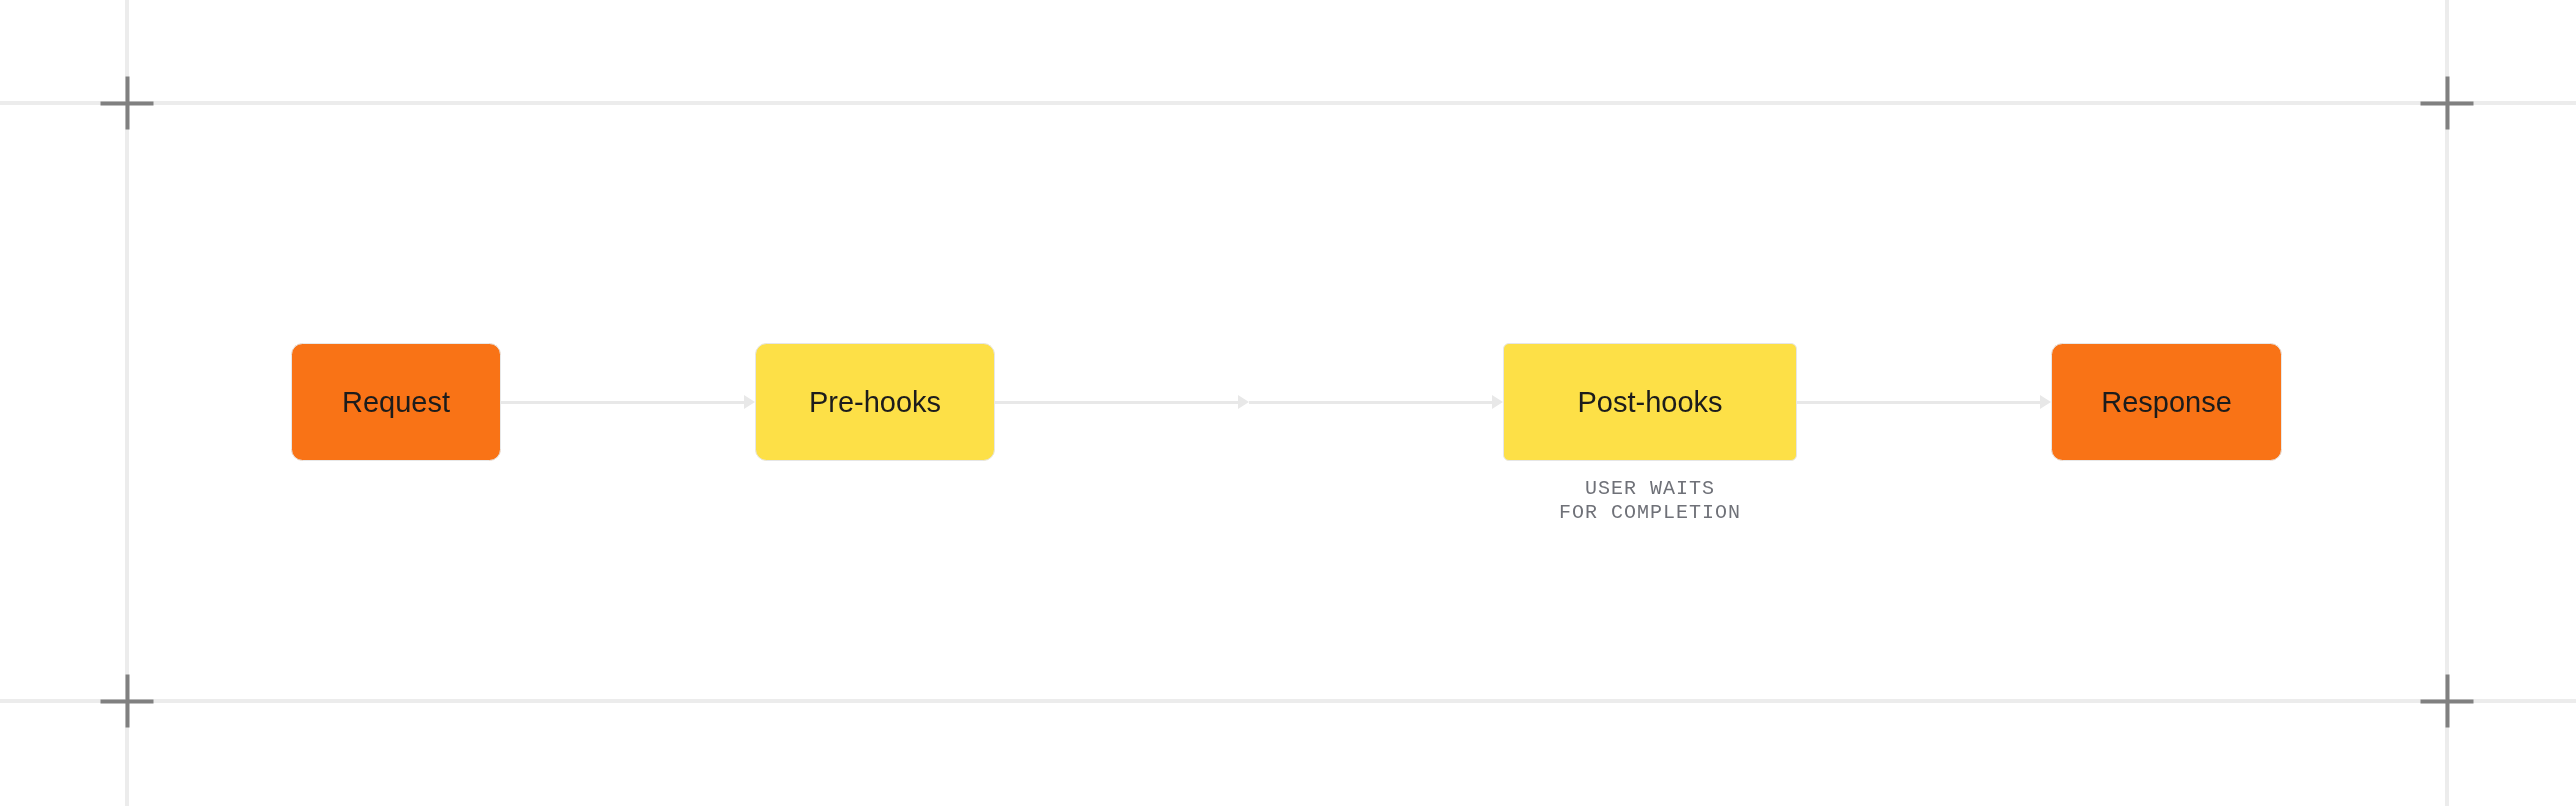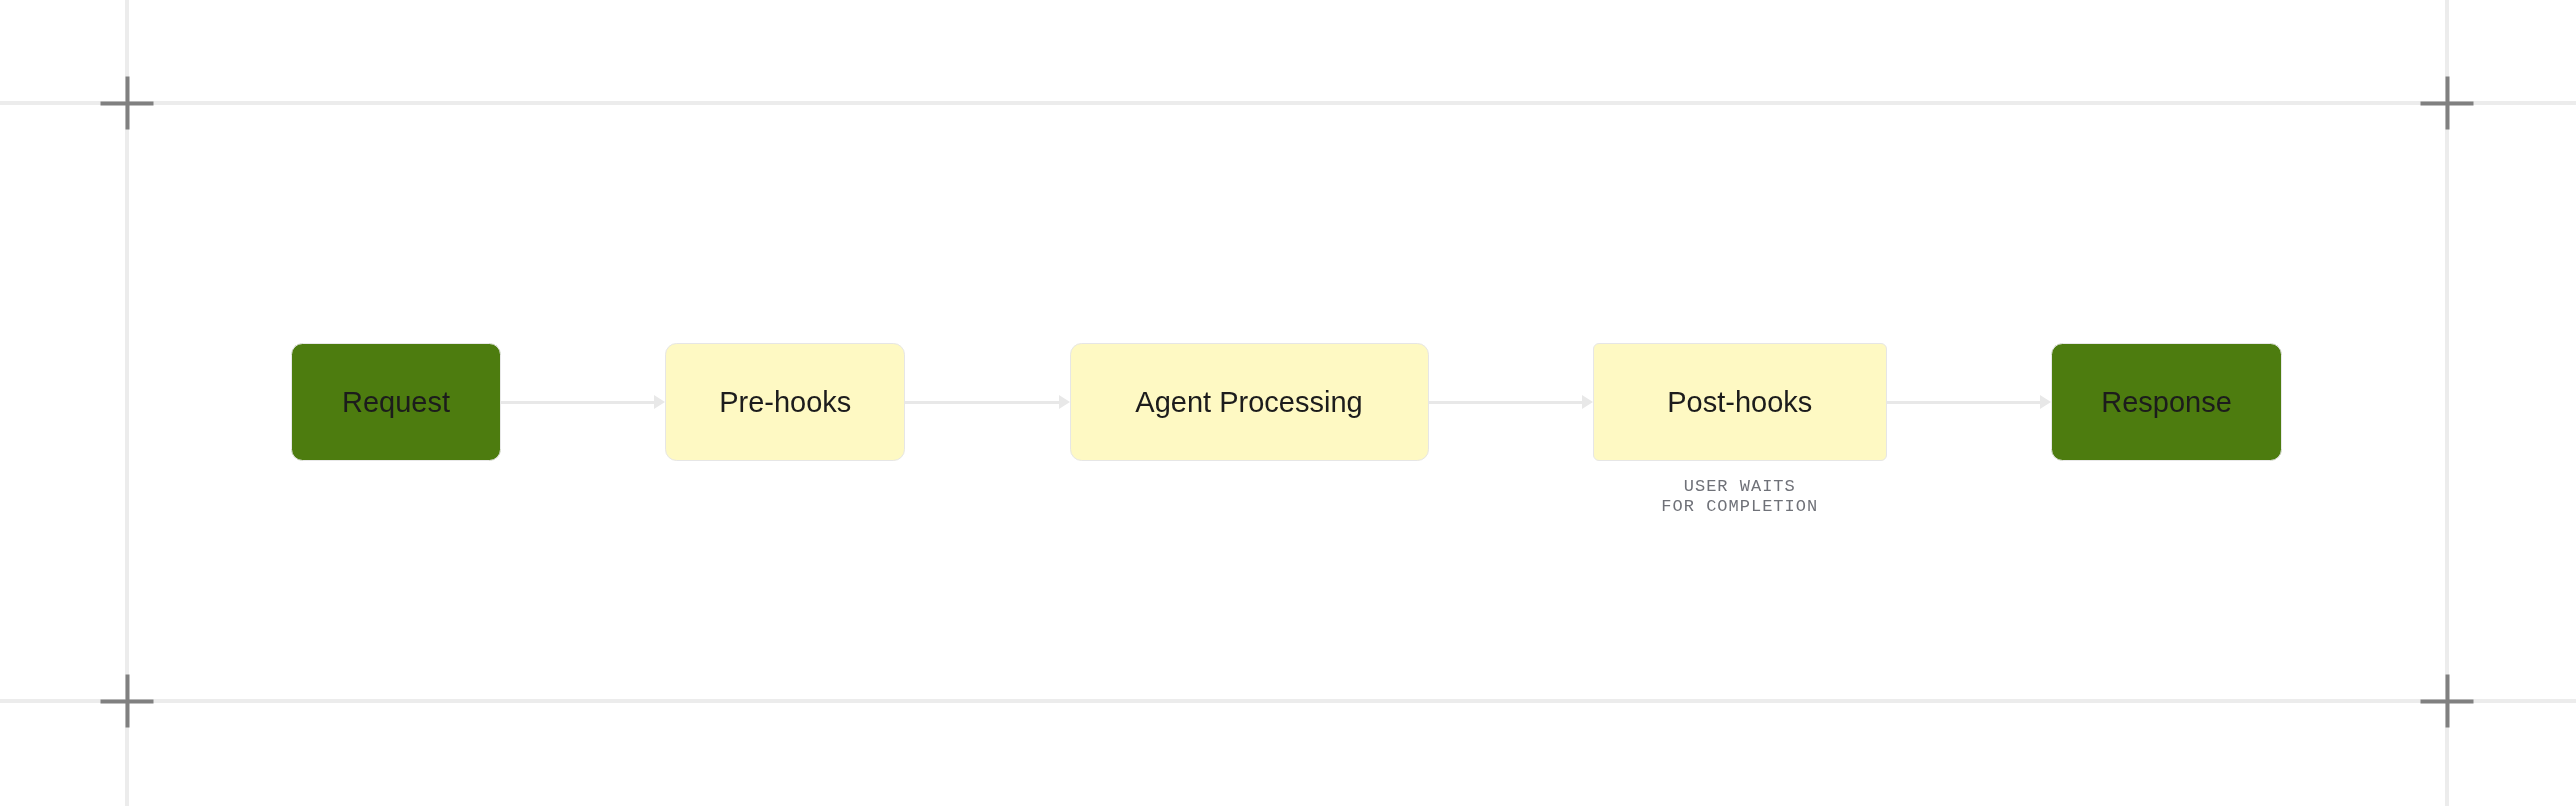--- a/index.html
+++ b/index.html
@@ -81,29 +81,29 @@
     flex-direction: row;
     align-items: center;
     justify-content: space-between;
   }
 
   .node {
     box-sizing: border-box;
     height: 118px;
     border: 1.8px solid #e6e6e6;
     border-radius: 11.6px;
-    background: #fef9c3;
+    background: #fde047;
     display: flex;
     align-items: center;
     justify-content: center;
     flex: 0 0 auto;
     position: relative;
   }
   .node.filled {
-    background: #4d7c0f;
+    background: #f97316;
     border-color: #e8e8e8;
   }
   .node-label {
     font-family: "Liberation Sans", sans-serif;
     font-size: 29px;
     line-height: 1;
     color: #1c1c1c;
     white-space: nowrap;
     padding: 0 27px;
   }
@@ -134,21 +134,21 @@
     border-left: 11.6px solid #e8e8e8;
   }
 
   
   .node-caption {
     position: absolute;
     top: 133px;
     left: 50%;
     transform: translateX(-50%);
     font-family: "Liberation Mono", monospace;
-    font-size: 17px;
+    font-size: 20px;
     line-height: 1.18;
     letter-spacing: 1px;
     color: #6f7178;
     text-align: center;
     white-space: nowrap;
   }
   .node-caption .cap-line { display: block; }
 </style>
 </head>
 <body>
@@ -190,23 +190,20 @@
 
     <div class="node" style="width: 240px;">
       <span class="node-label">Pre-hooks</span>
     </div>
 
     <div class="connector">
       <div class="line"></div>
       <div class="head"></div>
     </div>
 
-    <div class="node" style="width: 359px;">
-      <span class="node-label">Agent Processing</span>
-    </div>
 
     <div class="connector">
       <div class="line"></div>
       <div class="head"></div>
     </div>
 
     <div class="node" style="width: 294px; border-radius: 6px;">
       <span class="node-label">Post-hooks</span>
       <div class="node-caption">
         <span class="cap-line">USER WAITS</span>

